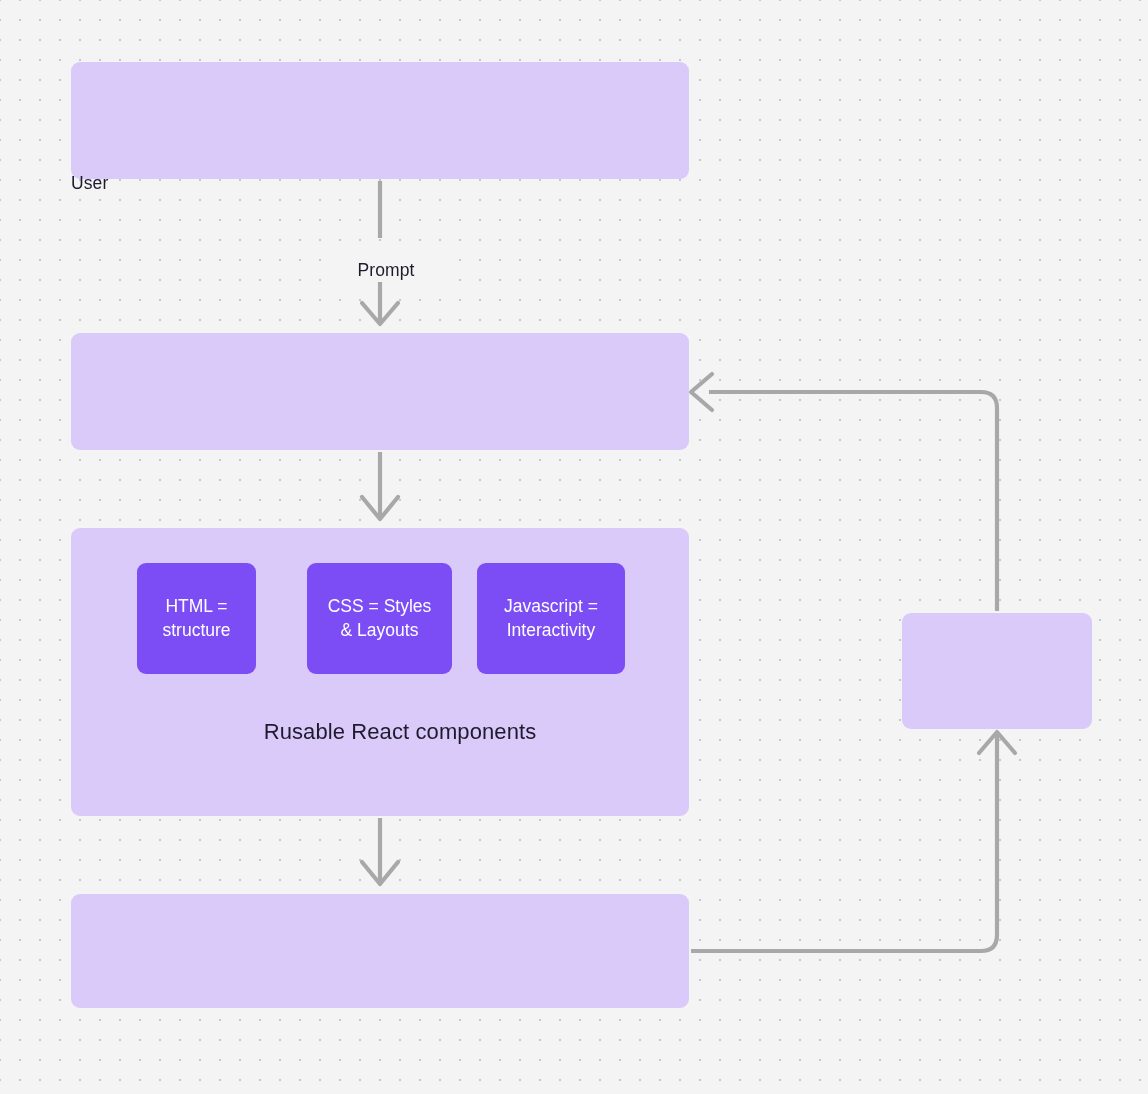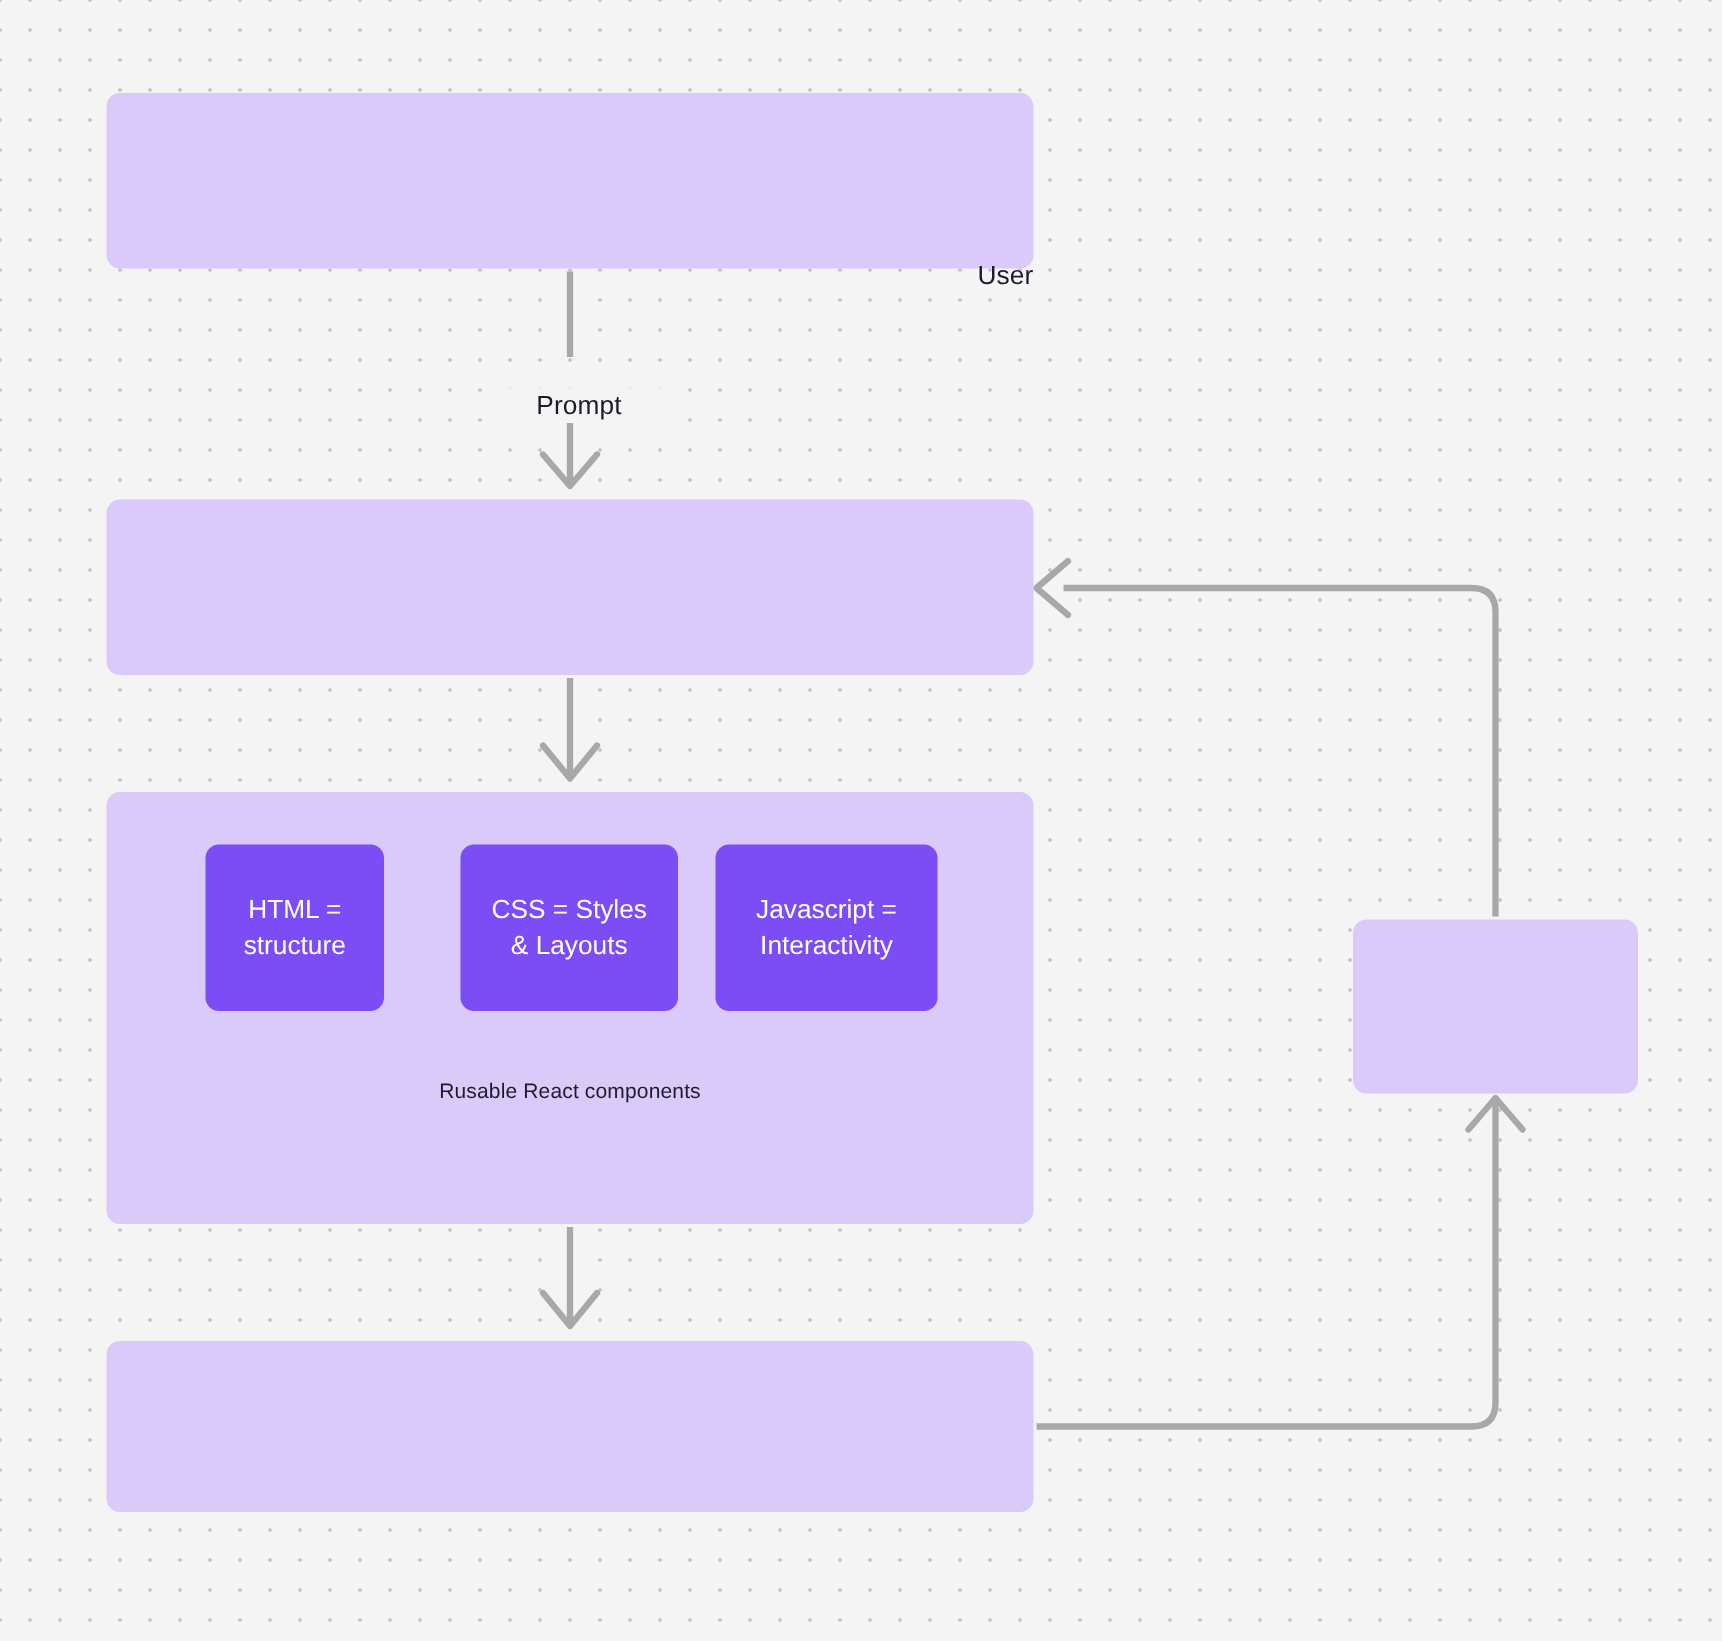--- a/index.html
+++ b/index.html
@@ -25,21 +25,21 @@
   .node {
     position: absolute;
     background-color: #d9caf9;
     border-radius: 9px;
     box-sizing: border-box;
   }
   .node-label {
     position: absolute;
     left: 0;
     right: 0;
-    text-align: right;
+    text-align: left;
     color: #1f1b2e;
     font-size: 17.5px;
     line-height: 1.32;
     letter-spacing: 0.1px;
     white-space: pre-line;
   }
   
   #node-user        { left: 71px;  top: 62px;  width: 618px; height: 117px; }
   #node-user .node-label        { top: 110px; }
   #node-webapp      { left: 71px;  top: 333px; width: 618px; height: 117px; }
@@ -67,22 +67,23 @@
   #subnode-1 { left: 307px; top: 563px; width: 145px; height: 111px; }
   #subnode-2 { left: 477px; top: 563px; width: 148px; height: 111px; }
 
   .components-caption {
     position: absolute;
     left: 71px;
     width: 618px;
     top: 719px;
     text-align: center;
     color: #1f1b2e;
-    font-size: 14px;
+    font-size: 22px;
     letter-spacing: 0.1px;
+    padding-left: 20px;
   }
 
   
   .edge-svg {
     position: absolute;
     left: 0;
     top: 0;
     width: 1148px;
     height: 1094px;
     pointer-events: none;

